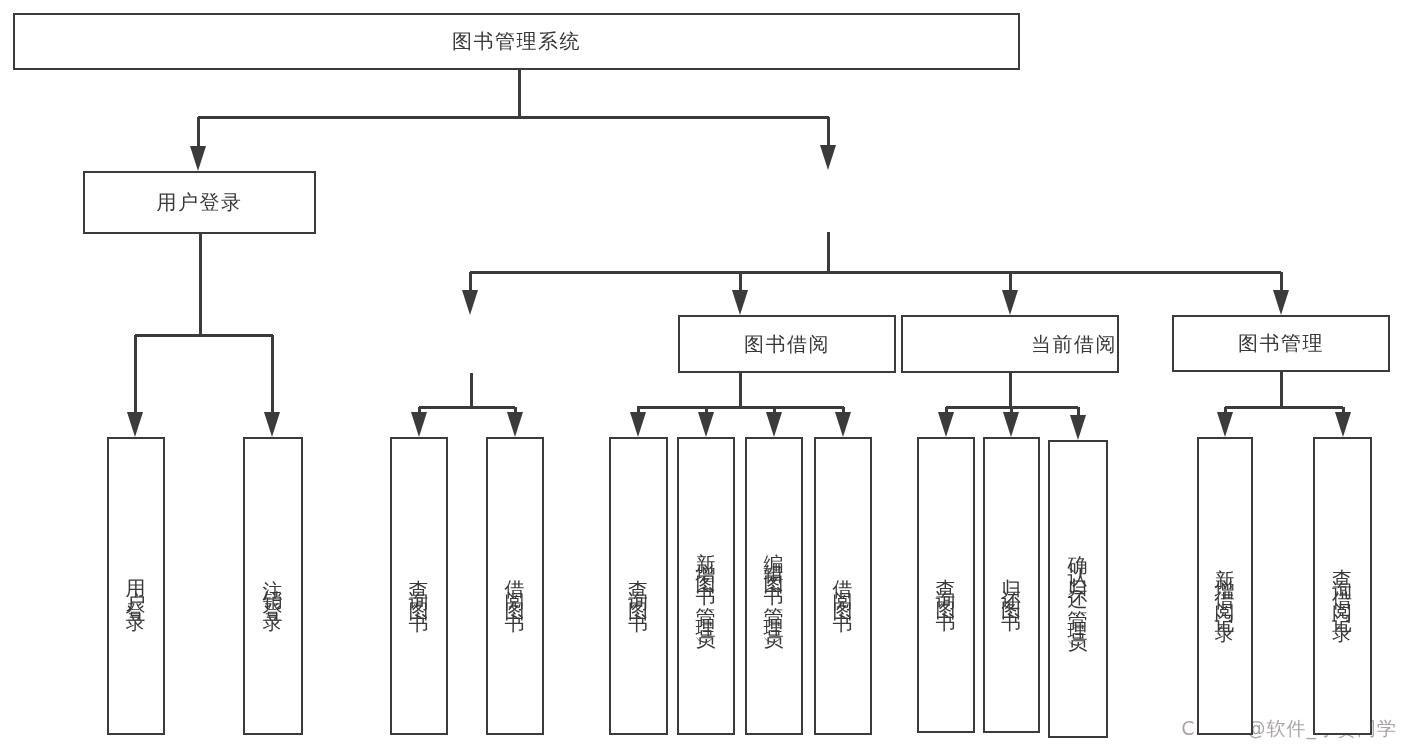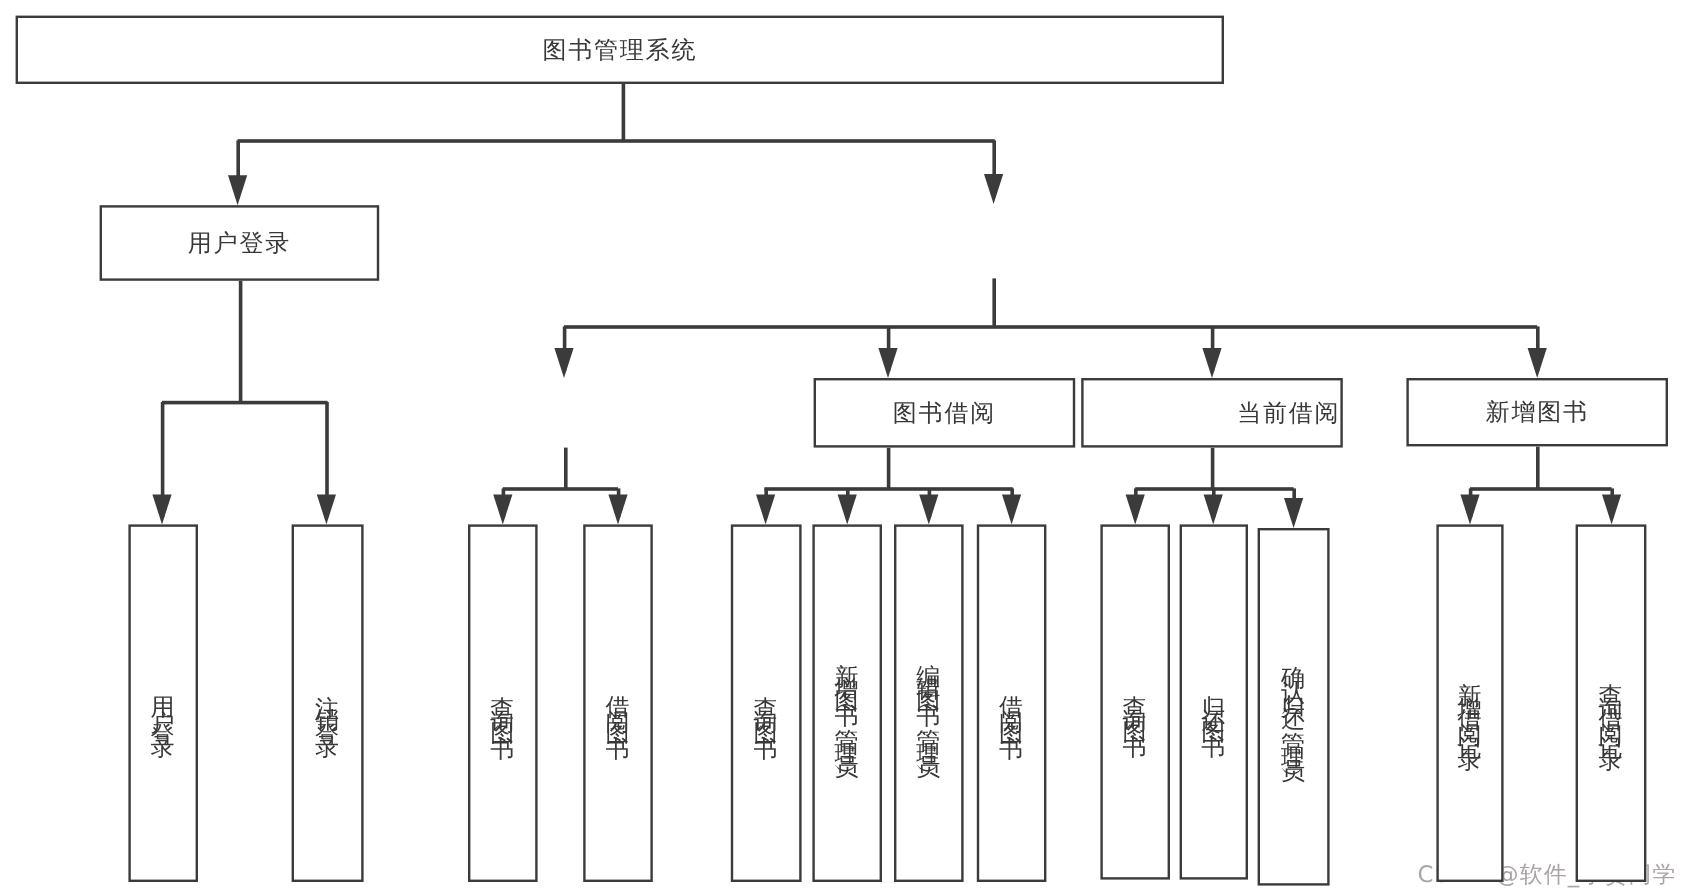--- a/index.html
+++ b/index.html
@@ -123,21 +123,21 @@
     <div class="node h" style="left: 83px; top: 171px; width: 233px; height: 63px;">
       <span class="label">用户登录</span>
     </div>
     <div class="node h" style="left: 631px; top: 315px; width: 218px; height: 58px; margin-left: 47px;">
       <span class="label">图书借阅</span>
     </div>
     <div class="node h" style="left: 901px; top: 315px; width: 218px; height: 58px; justify-content: flex-end;">
       <span class="label">当前借阅</span>
     </div>
     <div class="node h" style="left: 1172px; top: 315px; width: 218px; height: 57px;">
-      <span class="label">新增图书</span>
+      <span class="label">图书管理</span>
     </div>
     <div class="node v" style="left: 107px; top: 437px; width: 58px; height: 298px;">
       <span class="label">用户登录</span>
     </div>
     <div class="node v" style="left: 243px; top: 437px; width: 60px; height: 298px;">
       <span class="label">注销登录</span>
     </div>
     <div class="node v" style="left: 390px; top: 437px; width: 58px; height: 298px;">
       <span class="label">查询图书</span>
     </div>

